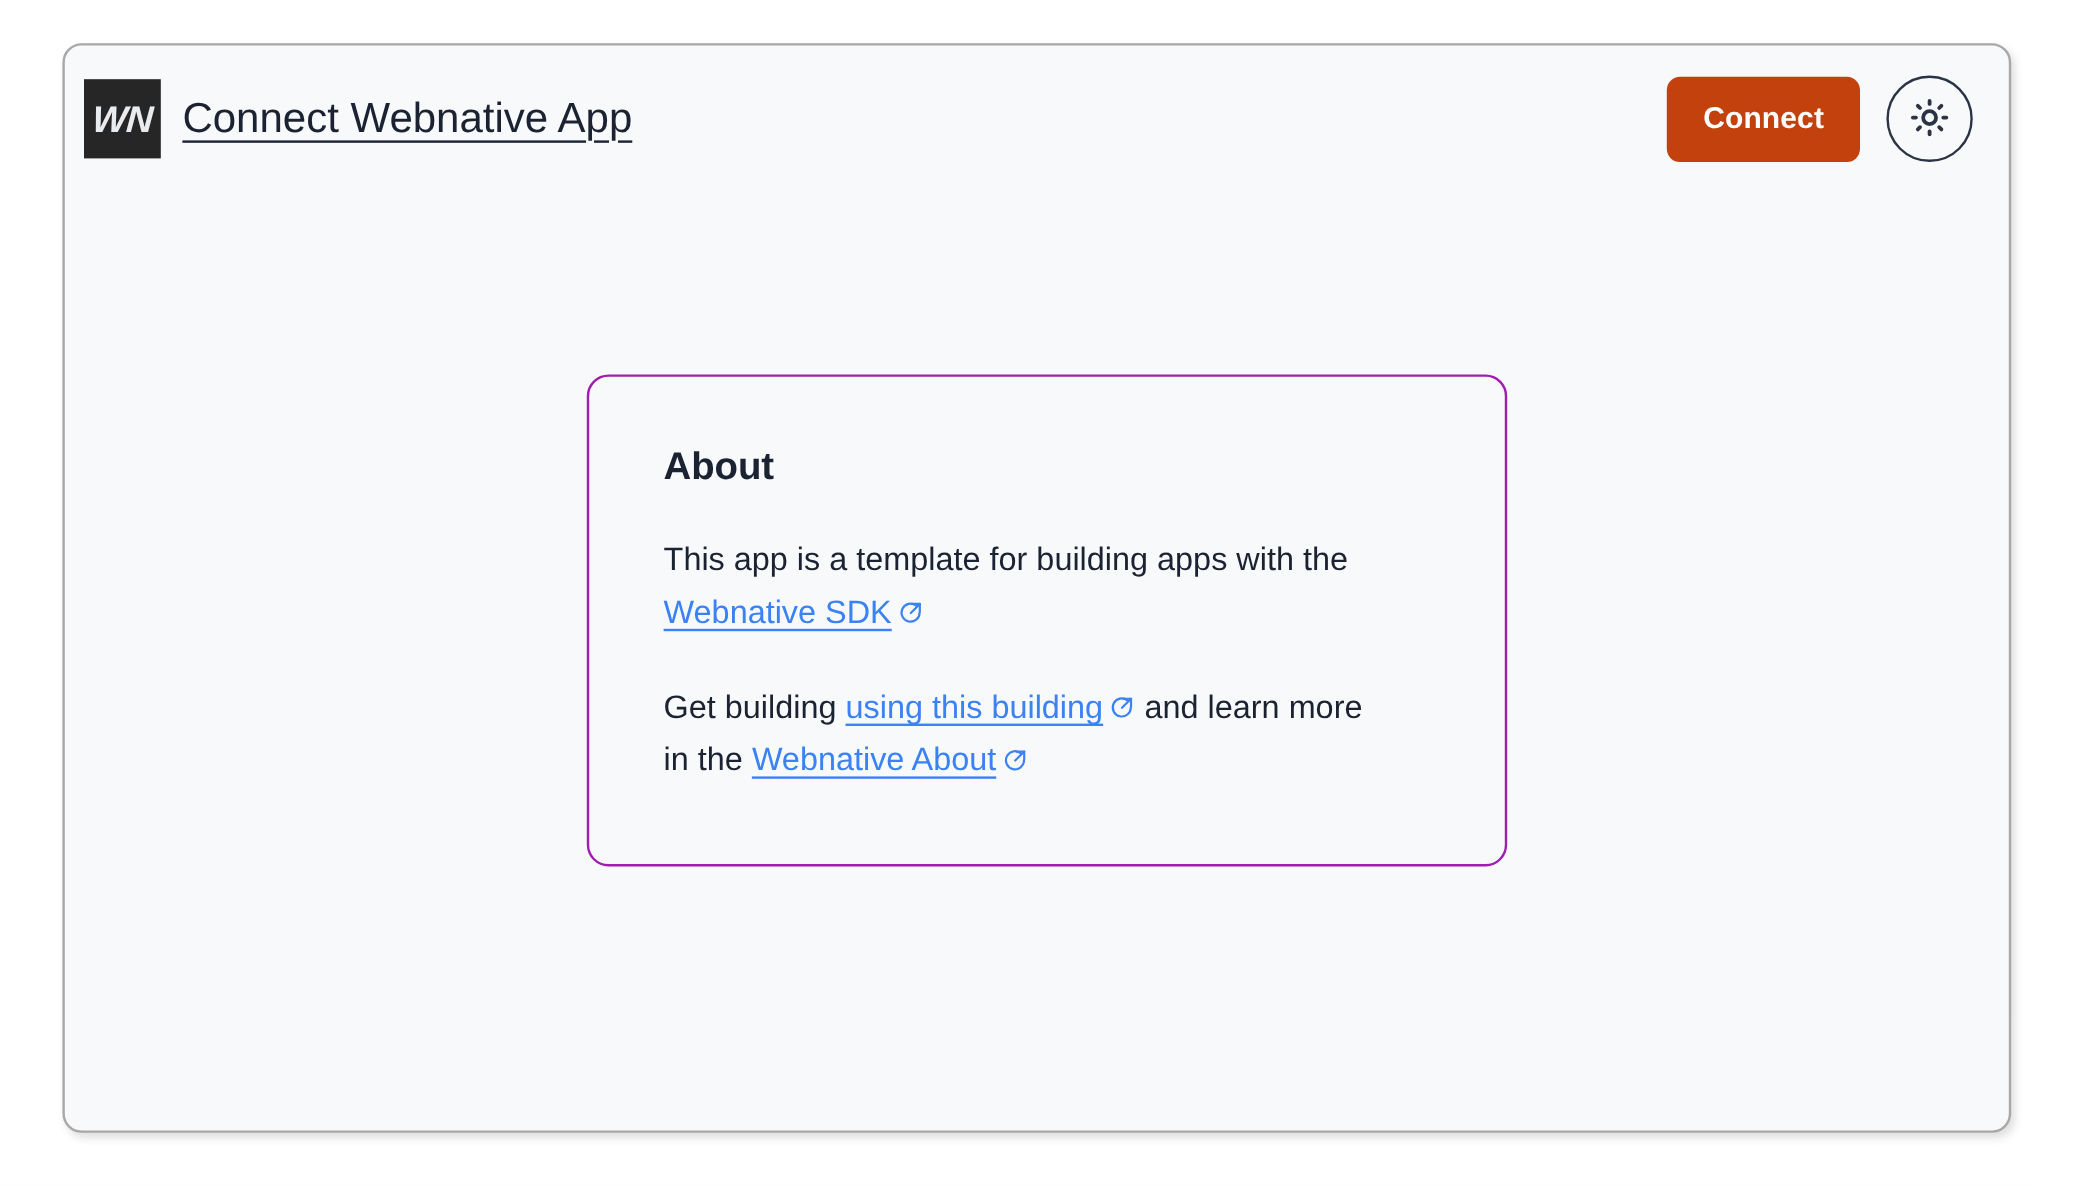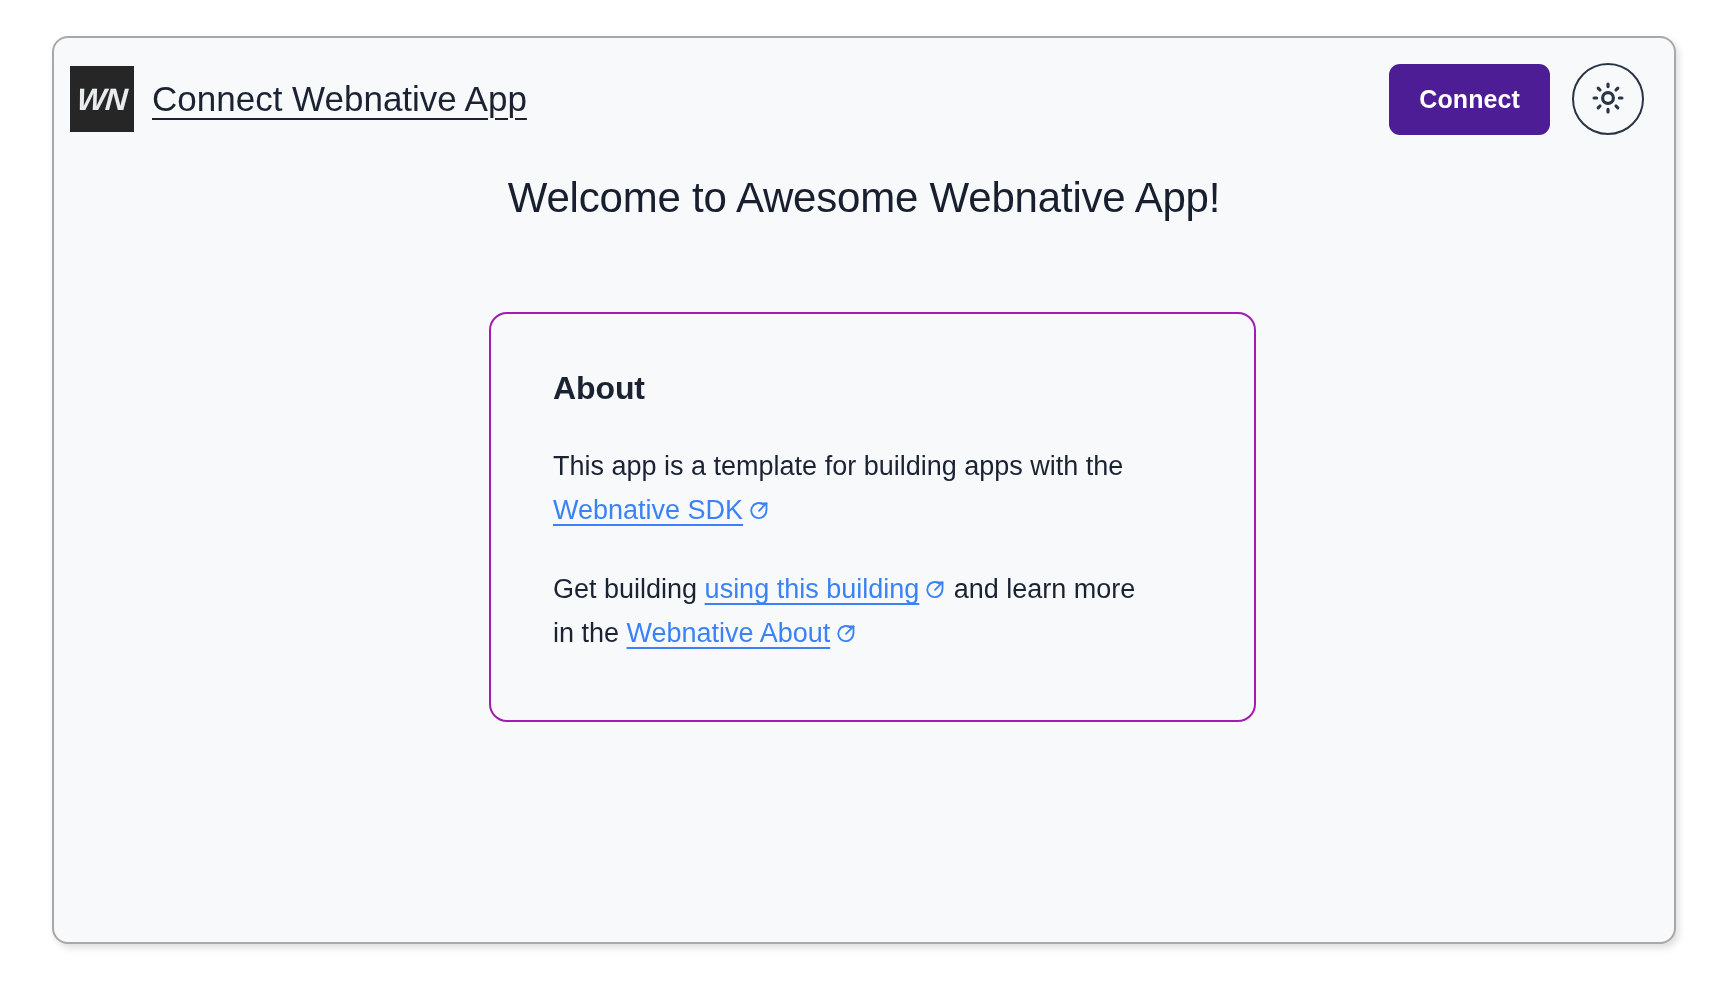--- a/index.html
+++ b/index.html
@@ -87,21 +87,21 @@
   }
 
   .header-right {
     margin-left: auto;
     display: flex;
     align-items: center;
     gap: 22px;
   }
 
   .connect-button {
-    background: #4c1d95;
+    background: #c2410c;
     color: #ffffff;
     font-size: 25px;
     font-weight: 700;
     border: none;
     border-radius: 11px;
     padding: 0 30px;
     height: 71px;
     line-height: 71px;
     cursor: pointer;
     font-family: inherit;
@@ -225,21 +225,20 @@
               <path d="M18.2 5.8l-1.15 1.15"></path>
               <path d="M6.95 17.05L5.8 18.2"></path>
             </svg>
           </span>
         </button>
       </div>
     </div>
 
     <div class="main">
 
-      <h1 class="welcome-heading">Welcome to Awesome Webnative App!</h1>
 
       <div class="about-card">
         <div class="about-inner">
 
           <h2 class="about-title">About</h2>
 
           <p class="about-para">
             <span>This app is a template for building apps with the </span><a class="ext-link" href="#"><span>Webnative SDK</span></a><span class="ext-icon">
               <svg width="22" height="22" viewBox="0 0 24 24" fill="none" stroke="#3b82f6" stroke-width="2" stroke-linecap="round" stroke-linejoin="round">
                 <path d="M20 11.5a8.2 8.2 0 1 1-3.1-6.4"></path>

